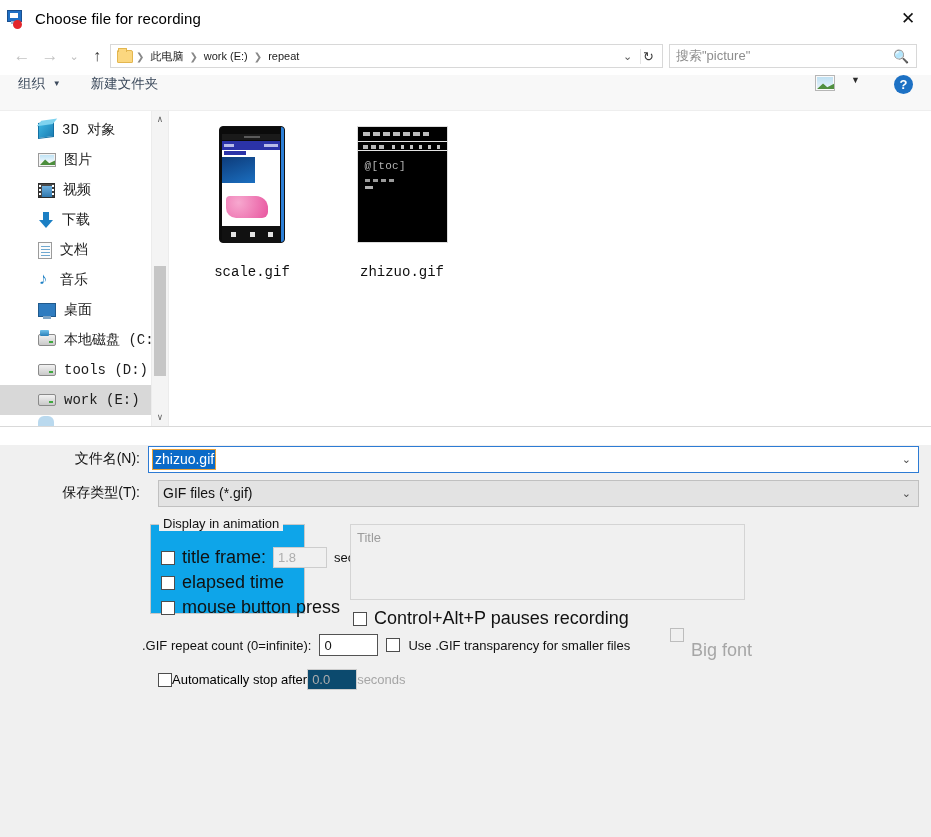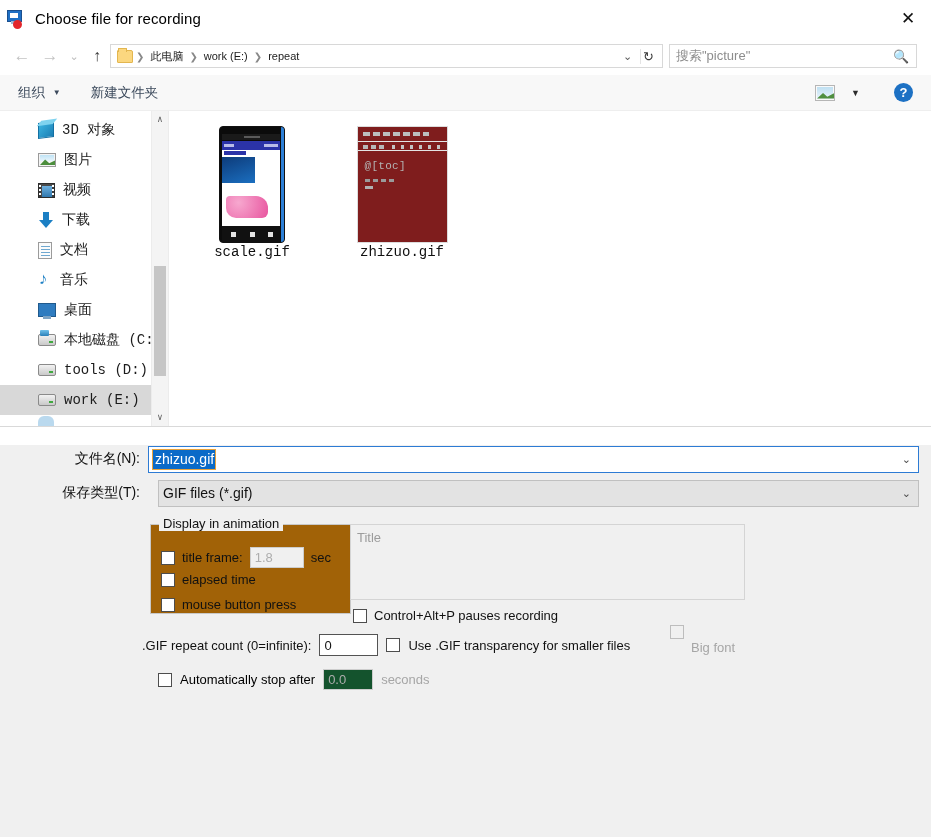--- a/index.html
+++ b/index.html
@@ -87,21 +87,21 @@
   .searchbox {
     width: 248px; height: 24px; border: 1px solid #d8d8d8; background: #fff;
     display: flex; align-items: center; padding: 0 6px; flex: none;
   }
   .search-ph { flex: 1; color: #8d8d8d; font-size: 13px; white-space: nowrap; }
   .search-icon { color: #3c3c3c; font-size: 13px; }
 
   
   .cmdbar {
     height: 36px; background: #f8f8f8; border-bottom: 1px solid #eeeeee;
-    display: flex; align-items: center; padding: 0 14px 0 18px;
+    display: flex; align-items: flex-start; padding: 0 14px 0 18px;
   }
   .cmd-item {
     font-size: 13.5px; color: #3c4a5c; margin-right: 30px; white-space: nowrap;
   }
   .cmd-caret { font-size: 8px; margin-left: 4px; color: #3c4a5c; vertical-align: 2px; }
   .cmd-spacer { flex: 1; }
   .view-icon {
     width: 20px; height: 16px; border: 1px solid #b6b6b6; background: #fafafa;
     position: relative; overflow: hidden; margin-right: 16px;
   }
@@ -181,21 +181,21 @@
   .sb-arrow.bottom { position: absolute; bottom: 0; left: 0; right: 0; }
   .sb-thumb {
     position: absolute; left: 2px; right: 2px; top: 155px; height: 110px;
     background: #c6c6c6;
   }
 
   .filepane { flex: 1; position: relative; background: #fff; border-left: 1px solid #ececec; }
   .filegrid { display: flex; padding: 14px 0 0 24px; gap: 32px; }
   .fileitem { width: 118px; display: flex; flex-direction: column; align-items: center; }
   .thumb-wrap { height: 118px; display: flex; align-items: center; justify-content: center; }
-  .filelabel { margin-top: 1px; font-size: 14px; color: #101010; }
+  .filelabel { margin-top: 21px; font-size: 14px; color: #101010; }
 
   
   .ph {
     width: 66px; height: 117px; background: #0b0b0b; border-radius: 4px;
     position: relative; overflow: hidden; border: 1px solid #111;
   }
   .ph .edge { position: absolute; right: 0; top: 0; bottom: 0; width: 3px; background: #2c7fd6; }
   .ph .topbar { position: absolute; left: 2px; right: 4px; top: 7px; height: 6px; background: #1a1a1a; }
   .ph .topbar:after { content: ""; position: absolute; left: 22px; top: 2px; width: 16px; height: 2px; background: #5a5a5a; }
   .ph .appbar { position: absolute; left: 2px; right: 4px; top: 14px; height: 9px; background: #2b33a8; }
@@ -209,21 +209,21 @@
            background: radial-gradient(circle at 30% 30%, #f7a8cf, #e8559f); border-radius: 4px 12px 6px 10px; }
   .ph .btn { position: absolute; left: 4px; top: 78px; width: 13px; height: 6px; background: #e6e6e6; border: 1px solid #c9c9c9; }
   .ph .navb { position: absolute; left: 2px; right: 4px; bottom: 0; height: 16px; background: #111; }
   .ph .navb i { position: absolute; top: 6px; width: 5px; height: 5px; background: #e4e4e4; display: block; }
   .ph .navb i:nth-child(1) { left: 9px; }
   .ph .navb i:nth-child(2) { left: 28px; }
   .ph .navb i:nth-child(3) { left: 46px; }
 
   
   .ed {
-    width: 91px; height: 117px; background: #7f1d1d; border: 1px solid #dcdcdc; position: relative;
+    width: 91px; height: 117px; background: #000000; border: 1px solid #dcdcdc; position: relative;
   }
   .ed .tt { position: absolute; left: 5px; top: 5px; width: 66px; height: 4px;
            background: repeating-linear-gradient(90deg,#bdbdbd 0 7px, transparent 7px 10px); }
   .ed .tb { position: absolute; left: 0; right: 0; top: 14px; height: 10px;
            border-top: 1px solid #e4e4e4; border-bottom: 1px solid #e4e4e4; }
   .ed .tb:before { content: ""; position: absolute; left: 5px; top: 3px; width: 22px; height: 4px;
            background: repeating-linear-gradient(90deg,#b8b8b8 0 5px, transparent 5px 8px); }
   .ed .tb:after { content: ""; position: absolute; right: 5px; top: 3px; width: 50px; height: 4px;
            background: repeating-linear-gradient(90deg,#c4c4c4 0 3px, transparent 3px 9px); }
   .ed .toc { position: absolute; left: 7px; top: 33px; font-size: 11px; color: #b4b4b4; letter-spacing: .3px; }
@@ -244,31 +244,31 @@
   .combo.focused { border: 1px solid #2d7bd4; box-shadow: inset 0 0 0 1px #fff; }
   .combo.disabledlook { background: #e3e3e3; border: 1px solid #c0c0c0; }
   .combo-value { font-size: 14px; color: #111; }
   .combo-value.selected {
     background: #0a6ac8; color: #fff; padding: 1px 1px 2px 2px; outline: 1px solid #e8a33d;
   }
   .combo-caret { position: absolute; right: 7px; color: #4b4b4b; font-size: 11px; }
 
   .opts { position: relative; margin: 18px 0 0 150px; }
   .fieldset {
-    position: absolute; left: 0; top: 0; width: 201px; height: 90px;
-    border: 1px solid #c8c8c8; background: #a16207;
+    position: absolute; left: 0; top: 0; width: 155px; height: 90px;
+    border: 1px solid #c8c8c8; background: #0ea5e9;
   }
   .fieldset-legend {
     position: absolute; left: 8px; top: -9px; background: #f0f0f0; padding: 0 4px;
     font-size: 13px; color: #111;
   }
   .cb { width: 14px; height: 14px; border: 1px solid #4d4d4d; background: #fff; flex: none; }
   .cb.disabled { border-color: #bdbdbd; background: #f0f0f0; }
   .cbrow { display: flex; align-items: center; gap: 7px; }
-  .cbrow .lab { font-size: 13px; color: #111; white-space: nowrap; }
+  .cbrow .lab { font-size: 18px; color: #111; white-space: nowrap; }
   .cbrow .lab.disabled { color: #a6a6a6; margin-top: 32px; }
 
   .r1 { position: absolute; left: 10px; top: 22px; }
   .r2 { position: absolute; left: 10px; top: 47px; }
   .r3 { position: absolute; left: 10px; top: 72px; }
   .tfnum {
     width: 54px; height: 21px; border: 1px solid #cdcdcd; background: #f0f0f0;
     color: #adadad; font-size: 13px; padding: 0 4px; display: flex; align-items: center;
   }
   .secs { font-size: 13px; color: #111; }
@@ -280,23 +280,23 @@
   }
   .ctrlrow { position: absolute; left: 203px; top: 84px; }
   .bigfontrow { position: absolute; left: 520px; top: 84px; }
 
   .row-repeat { position: absolute; left: -8px; top: 110px; display: flex; align-items: center; gap: 8px; }
   .row-repeat .lab { font-size: 13px; color: #111; }
   .numbox {
     width: 59px; height: 22px; border: 1px solid #535353; background: #fff;
     font-size: 13px; color: #111; padding: 0 4px; display: flex; align-items: center;
   }
-  .row-auto { position: absolute; left: 8px; top: 145px; display: flex; align-items: center; gap: 8px; }
+  .row-auto { position: absolute; left: 8px; top: 145px; display: flex; align-items: center; gap: 0; }
   .dimbox {
-    width: 50px; height: 21px; border: 1px solid #cdcdcd; background: #14532d;
+    width: 50px; height: 21px; border: 1px solid #cdcdcd; background: #0c4a6e;
     color: #adadad; font-size: 13px; padding: 0 4px; display: flex; align-items: center;
   }
   .dimlab { font-size: 13px; color: #a6a6a6; }
   .btn {
     position: absolute; top: 12px; height: 28px; width: 108px;
     display: flex; align-items: center; justify-content: center;
     font-size: 14px; color: #111; background: #efefef; border: 1px solid #c2c2c2;
   }
 </style>
 </head>

